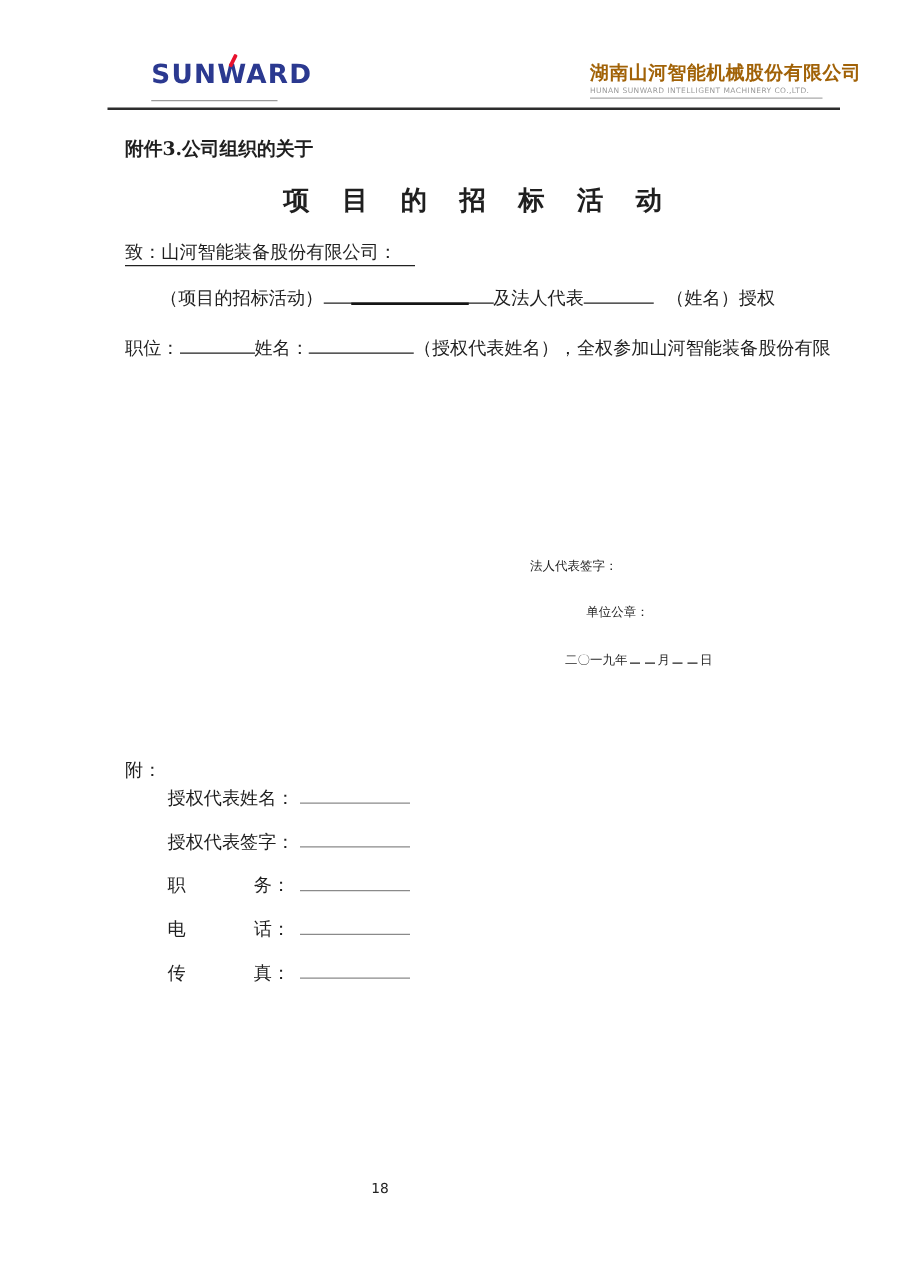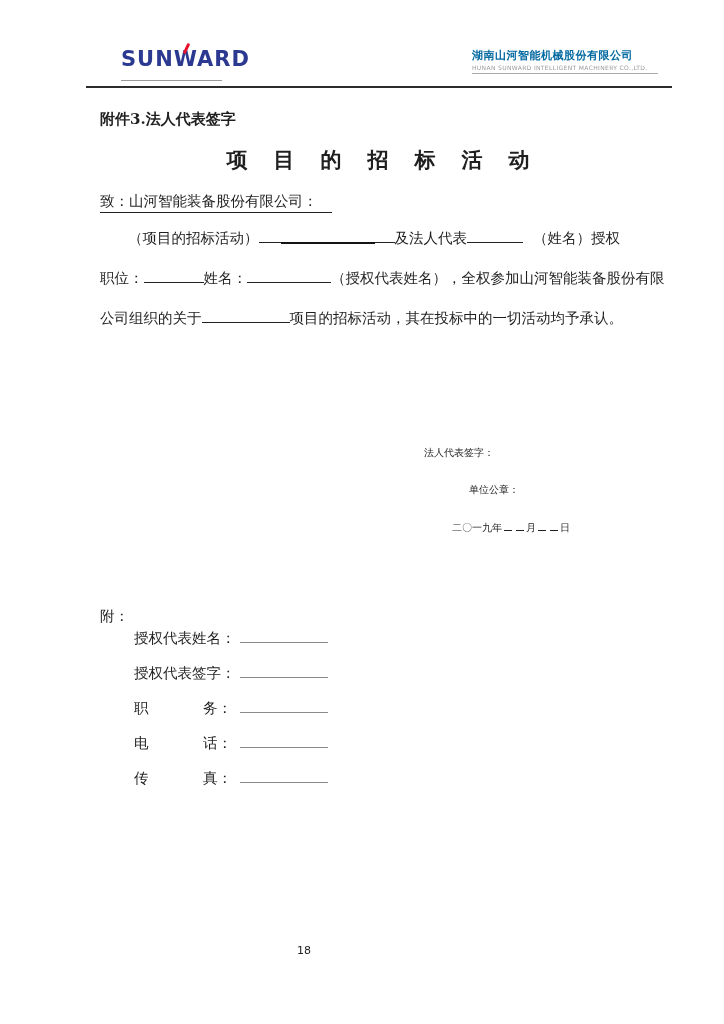--- a/index.html
+++ b/index.html
@@ -26,21 +26,21 @@
     width: 3px; height: 11px; border-radius: 1px;
     background: #e8112d; transform: rotate(26deg);
   }
   .logo-underline { position: absolute; left: 105px; top: 80px; width: 101px; height: 1px; background: #9a9a9a; }
 
   .company-block {
     position: absolute; left: 456px; top: 49px; width: 186px;
     border-bottom: 1px solid #aaaaaa; padding-bottom: 2px;
   }
   .company-cn {
-    font-size: 11px; font-weight: bold; color: #0369a1;
+    font-size: 15px; font-weight: bold; color: #a16207;
     letter-spacing: 0.5px; white-space: nowrap; line-height: 1.25;
   }
   .company-en {
     font-family: "DejaVu Sans", "Liberation Sans", sans-serif;
     font-size: 6px; color: #9a9a9a; letter-spacing: 0.35px;
     white-space: nowrap; margin-top: 1px;
   }
   .header-rule { position: absolute; left: 70px; top: 86px; width: 586px; height: 2px; background: #2d2d2d; }
 
   
@@ -99,38 +99,35 @@
   </div>
   <div class="logo-underline"></div>
 
   <div class="company-block">
     <div class="company-cn">湖南山河智能机械股份有限公司</div>
     <div class="company-en">HUNAN SUNWARD INTELLIGENT MACHINERY CO.,LTD.</div>
   </div>
 
   <div class="header-rule"></div>
 
-  <div class="attachment-heading">附件3.法人代表签字</div>
+  <div class="attachment-heading">附件3.公司组织的关于</div>
   <div class="doc-title">项目的招标活动</div>
 
   <div class="salutation">
     <span class="u">致：山河智能装备股份有限公司：</span>
   </div>
 
   <div class="body-line bl1">
     <span class="indent"></span><span>（项目的招标活动）</span><span class="blank b136"><span class="thick"></span></span><span>及法人代表</span><span class="blank b56"></span><span class="gap10"></span><span>（姓名）授权</span>
   </div>
 
   <div class="body-line bl2">
     <span>职位：</span><span class="blank b60"></span><span>姓名：</span><span class="blank b84"></span><span>（授权代表姓名），全权参加山河智能装备股份有限</span>
   </div>
 
-  <div class="body-line bl3">
-    <span>公司组织的关于</span><span class="blank b88"></span><span>项目的招标活动，其在投标中的一切活动均予承认。</span>
-  </div>
 
   <div class="sig-line sig1">法人代表签字：</div>
   <div class="sig-line sig2">单位公章：</div>
   <div class="sig-line sig3">
     <span>二〇一九年</span><span class="dseg"></span><span class="dseg"></span><span>月</span><span class="dseg"></span><span class="dseg"></span><span>日</span>
   </div>
 
   <div class="appendix-heading">附：</div>
 
   <div class="field-row fr0">

